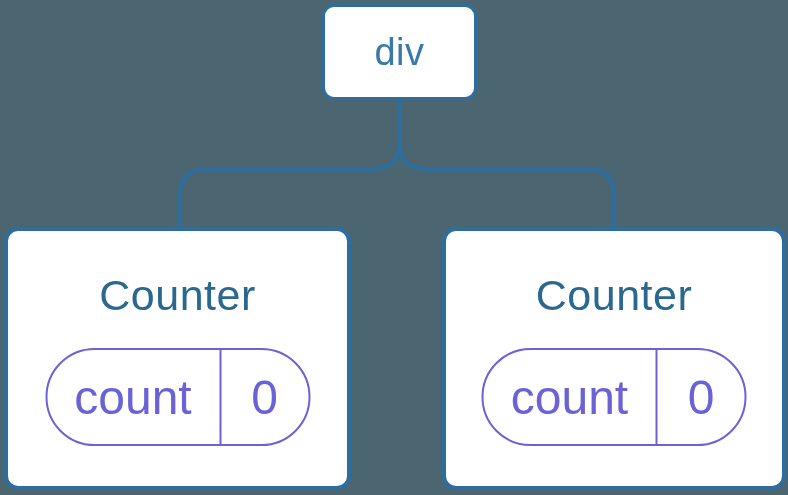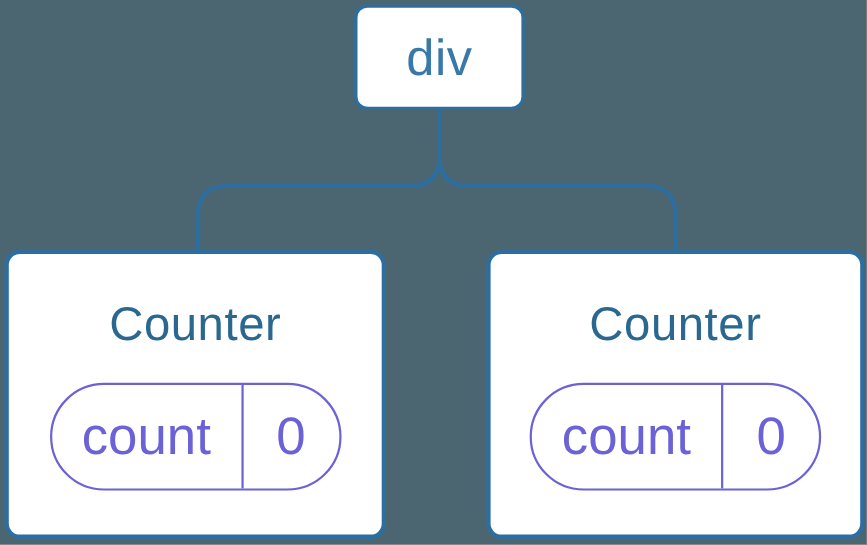--- a/index.html
+++ b/index.html
@@ -24,21 +24,21 @@
     box-sizing: border-box;
   }
   .root {
     left: 322px; top: 4px;
     width: 155px; height: 96px;
     border-radius: 12px;
     display: flex; align-items: center; justify-content: center;
   }
   .root-label {
     color: var(--root-label, #3979A9);
-    font-size: 46px;
+    font-size: 38px;
     letter-spacing: 0.5px;
   }
   .card {
     top: 227px;
     width: 347px; height: 263px;
     border-width: 4px;
     border-radius: 14px;
   }
   .card-left  { left: 4px; }
   .card-right { left: 442px; width: 344px; }

